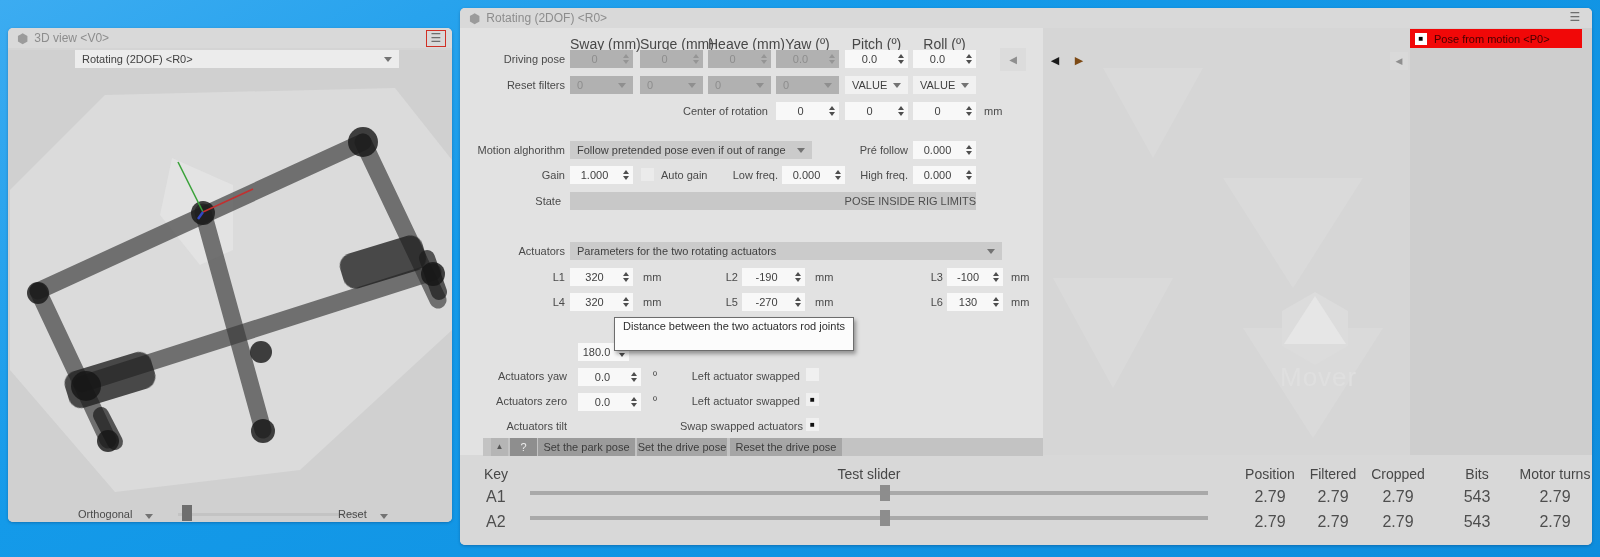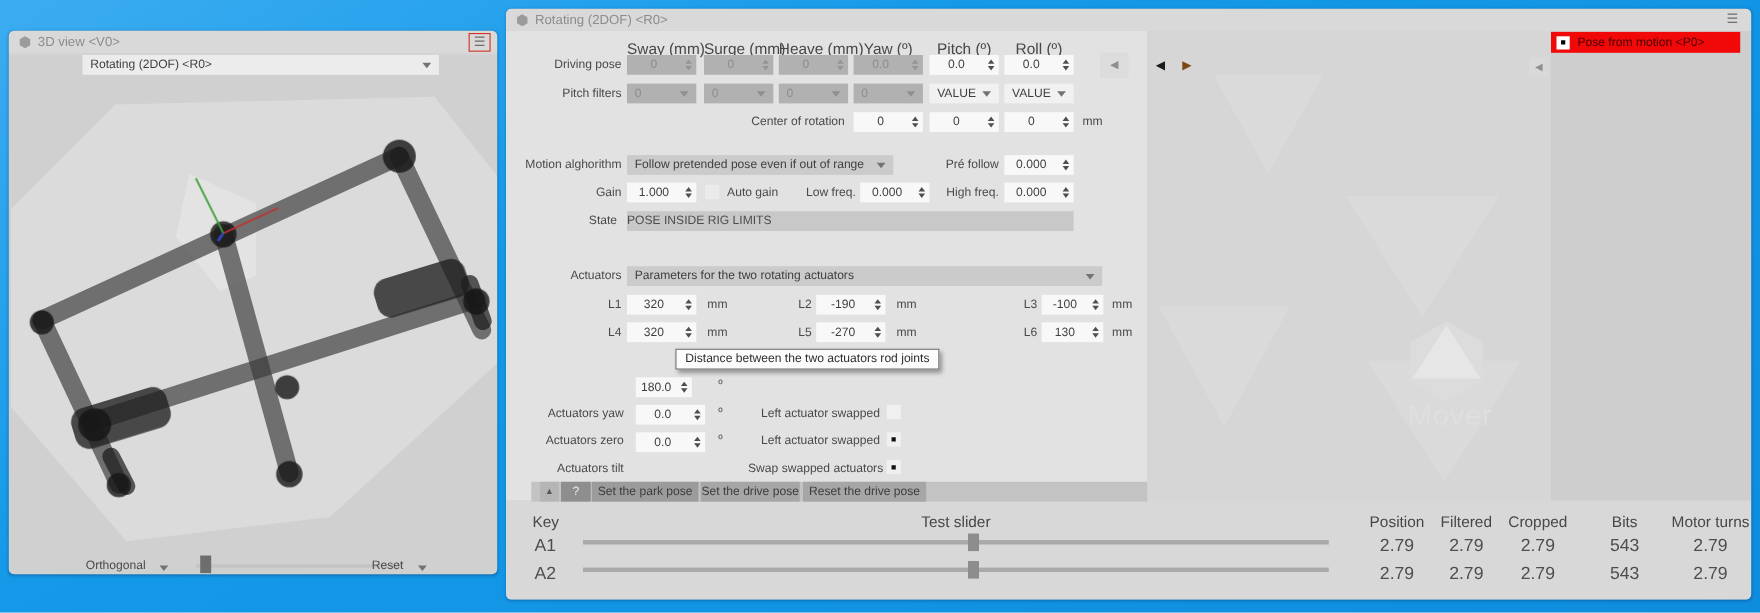--- a/index.html
+++ b/index.html
@@ -21,23 +21,23 @@
   .td{width:0;height:0;border-left:3.5px solid transparent;border-right:3.5px solid transparent;border-top:4px solid #4e4e4e}
   .spinbox.disabled{background:#b1b1b1;color:#8d8d8d}
   .spinbox.disabled .tu{border-bottom-color:#959595}
   .spinbox.disabled .td{border-top-color:#959595}
   .dropdown{position:absolute;height:18px;background:#cbcbcb;display:flex;align-items:center;font-size:11px;color:#3f3f3f;padding:0 7px}
   .dropdown .dd{width:0;height:0;border-left:4px solid transparent;border-right:4px solid transparent;border-top:5px solid #737373;margin-left:auto}
   .dropdown.disabled{background:#b1b1b1;color:#8d8d8d}
   .dropdown.disabled .dd{border-top-color:#8f8f8f}
   .dropdown.light{background:#f1f1f1}
   .cb{position:absolute;width:13px;height:13px;background:#f0f0f0;font-size:8px;line-height:13px;text-align:center;color:#101010}
-  .statebar{position:absolute;height:18px;background:#c8c8c8;font-size:11px;color:#4e4e4e;text-align:left;line-height:18px}
+  .statebar{position:absolute;height:18px;background:#c8c8c8;font-size:11px;color:#4e4e4e;text-align:right;line-height:18px}
   .btn{position:absolute;height:18px;font-size:11px;color:#3c3c3c;text-align:center;line-height:18px}
-  .tooltip{position:absolute;background:#fcfcfc;border:1px solid #6d6d6d;font-size:11px;color:#2e2e2e;padding:2px 8px 3px;white-space:nowrap;box-shadow:2px 3px 4px rgba(0,0,0,.35);z-index:9}
+  .tooltip{position:absolute;background:#fcfcfc;border:1px solid #6d6d6d;font-size:11px;color:#2e2e2e;padding:2px 8px 18px;white-space:nowrap;box-shadow:2px 3px 4px rgba(0,0,0,.35);z-index:9}
   .track{position:absolute;height:4px;background:#a9a9a9}
   .handle{position:absolute;top:-6px;width:10px;height:16px;background:#8d8d8d;transform:translateX(-50%)}
   .badge{position:absolute;left:950px;top:21px;width:172px;height:19px;background:#f10808;display:flex;align-items:center;gap:7px;padding-left:5px;box-sizing:border-box;font-size:11px;color:#470000}
   .badge .bcb{width:12px;height:12px;background:#fff;font-size:8px;line-height:12px;text-align:center;color:#000;flex:0 0 auto}
   .navbtn{position:absolute;text-align:center;color:#8f8f8f}
   .hdr{position:absolute;font-size:14px;color:#474747;white-space:nowrap}
   .cell{position:absolute;font-size:16px;color:#4e4e4e;white-space:nowrap}
   .wm-text{position:absolute;font-size:26px;color:#dfdfdf;letter-spacing:1px}
 </style>
 </head>
@@ -184,21 +184,21 @@
         </span>
       </div>
     <div class="spinbox" style="left:453px;top:42px;width:63px">
         <span class="val">0.0</span>
         <span class="spin">
           <i class="tu"></i>
           <i class="td"></i>
         </span>
       </div>
 
-    <div class="lbl r" style="left:20px;top:71px;width:85px">Pitch filters</div>
+    <div class="lbl r" style="left:20px;top:71px;width:85px">Reset filters</div>
     <div class="dropdown disabled" style="left:110px;top:68px;width:63px;box-sizing:border-box">
         <span>0</span>
         <i class="dd"></i>
       </div>
     <div class="dropdown disabled" style="left:180px;top:68px;width:63px;box-sizing:border-box">
         <span>0</span>
         <i class="dd"></i>
       </div>
     <div class="dropdown disabled" style="left:248px;top:68px;width:63px;box-sizing:border-box">
         <span>0</span>

